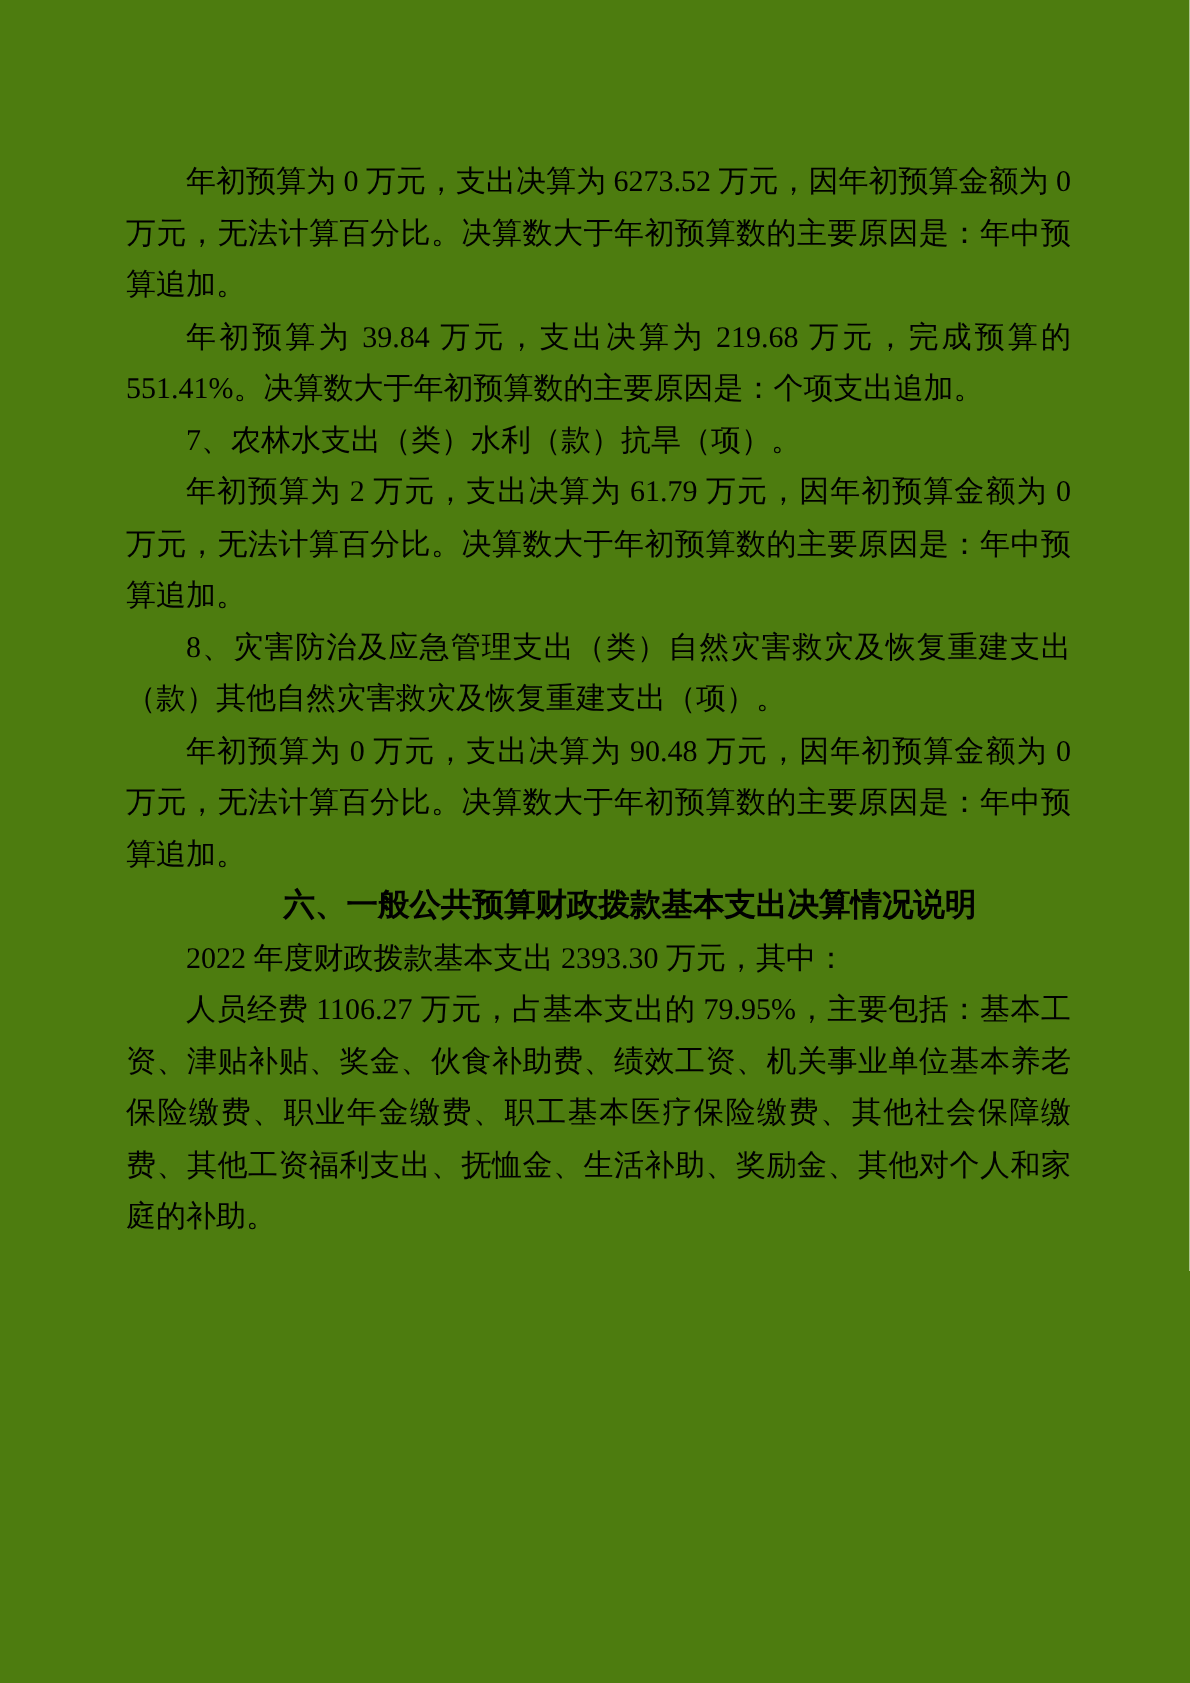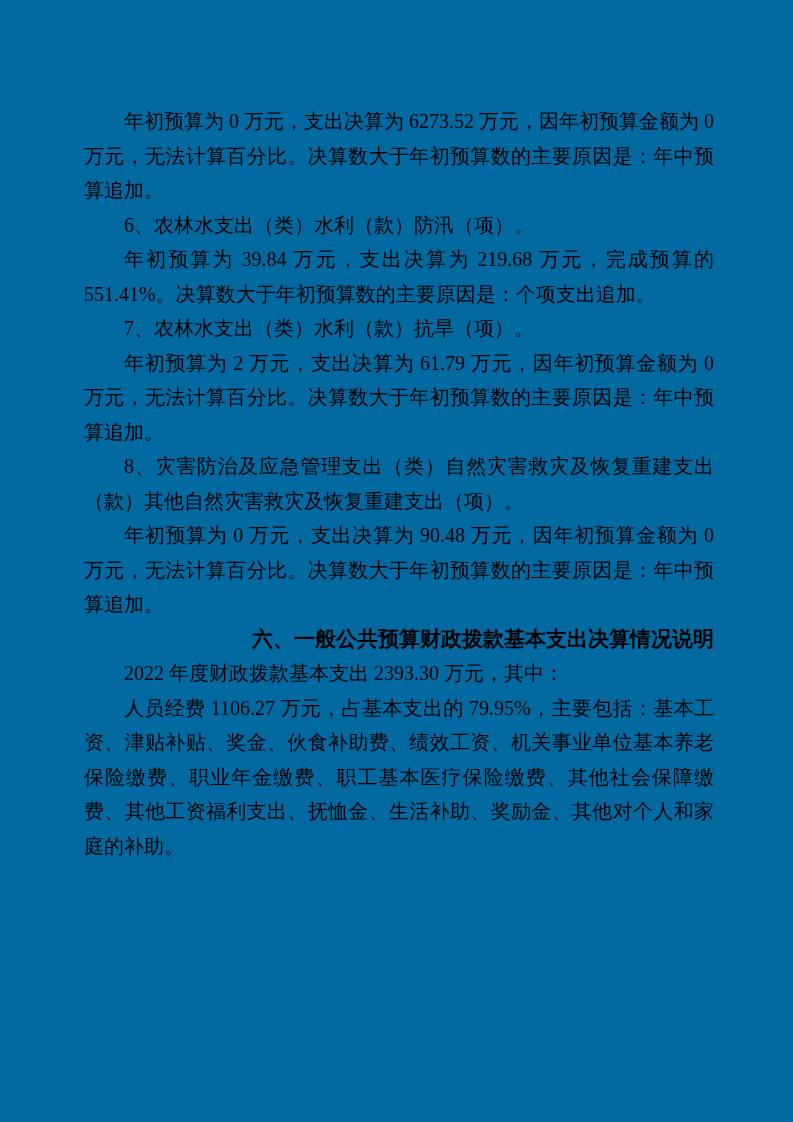--- a/index.html
+++ b/index.html
@@ -4,21 +4,21 @@
 <style>
   html, body {
     margin: 0;
     padding: 0;
     background: #ffffff;
   }
   .page {
     position: relative;
     width: 793px;
     height: 1122px;
-    background: #0369a1;
+    background: #4d7c0f;
     overflow: hidden;
     color: #000000;
     font-family: "Liberation Serif", "DejaVu Serif", serif;
   }
   .content {
     position: absolute;
     left: 84px;
     top: 104px;
     width: 630px;
   }
@@ -31,32 +31,31 @@
     font-family: "Liberation Serif", "DejaVu Serif", serif;
     font-weight: normal;
     color: #000000;
   }
   h2.section-heading {
     margin: 0;
     font-size: 21px;
     line-height: 34.5px;
     font-weight: bold;
     text-indent: 2em;
-    text-align: right;
+    text-align: center;
     font-family: "Liberation Sans", "DejaVu Sans", sans-serif;
     color: #000000;
   }
 </style>
 </head>
 <body>
 
 <div class="page">
   <div class="content">
     <p class="body-para">年初预算为 0 万元，支出决算为 6273.52 万元，因年初预算金额为 0 万元，无法计算百分比。决算数大于年初预算数的主要原因是：年中预算追加。</p>
-    <p class="body-para">6、农林水支出（类）水利（款）防汛（项）。</p>
     <p class="body-para">年初预算为 39.84 万元，支出决算为 219.68 万元，完成预算的 551.41%。决算数大于年初预算数的主要原因是：个项支出追加。</p>
     <p class="body-para">7、农林水支出（类）水利（款）抗旱（项）。</p>
     <p class="body-para">年初预算为 2 万元，支出决算为 61.79 万元，因年初预算金额为 0 万元，无法计算百分比。决算数大于年初预算数的主要原因是：年中预算追加。</p>
     <p class="body-para">8、灾害防治及应急管理支出（类）自然灾害救灾及恢复重建支出（款）其他自然灾害救灾及恢复重建支出（项）。</p>
     <p class="body-para">年初预算为 0 万元，支出决算为 90.48 万元，因年初预算金额为 0 万元，无法计算百分比。决算数大于年初预算数的主要原因是：年中预算追加。</p>
     <h2 class="section-heading">六、一般公共预算财政拨款基本支出决算情况说明</h2>
     <p class="body-para">2022 年度财政拨款基本支出 2393.30 万元，其中：</p>
     <p class="body-para">人员经费 1106.27 万元，占基本支出的 79.95%，主要包括：基本工资、津贴补贴、奖金、伙食补助费、绩效工资、机关事业单位基本养老保险缴费、职业年金缴费、职工基本医疗保险缴费、其他社会保障缴费、其他工资福利支出、抚恤金、生活补助、奖励金、其他对个人和家庭的补助。</p>
   </div>
 </div>

